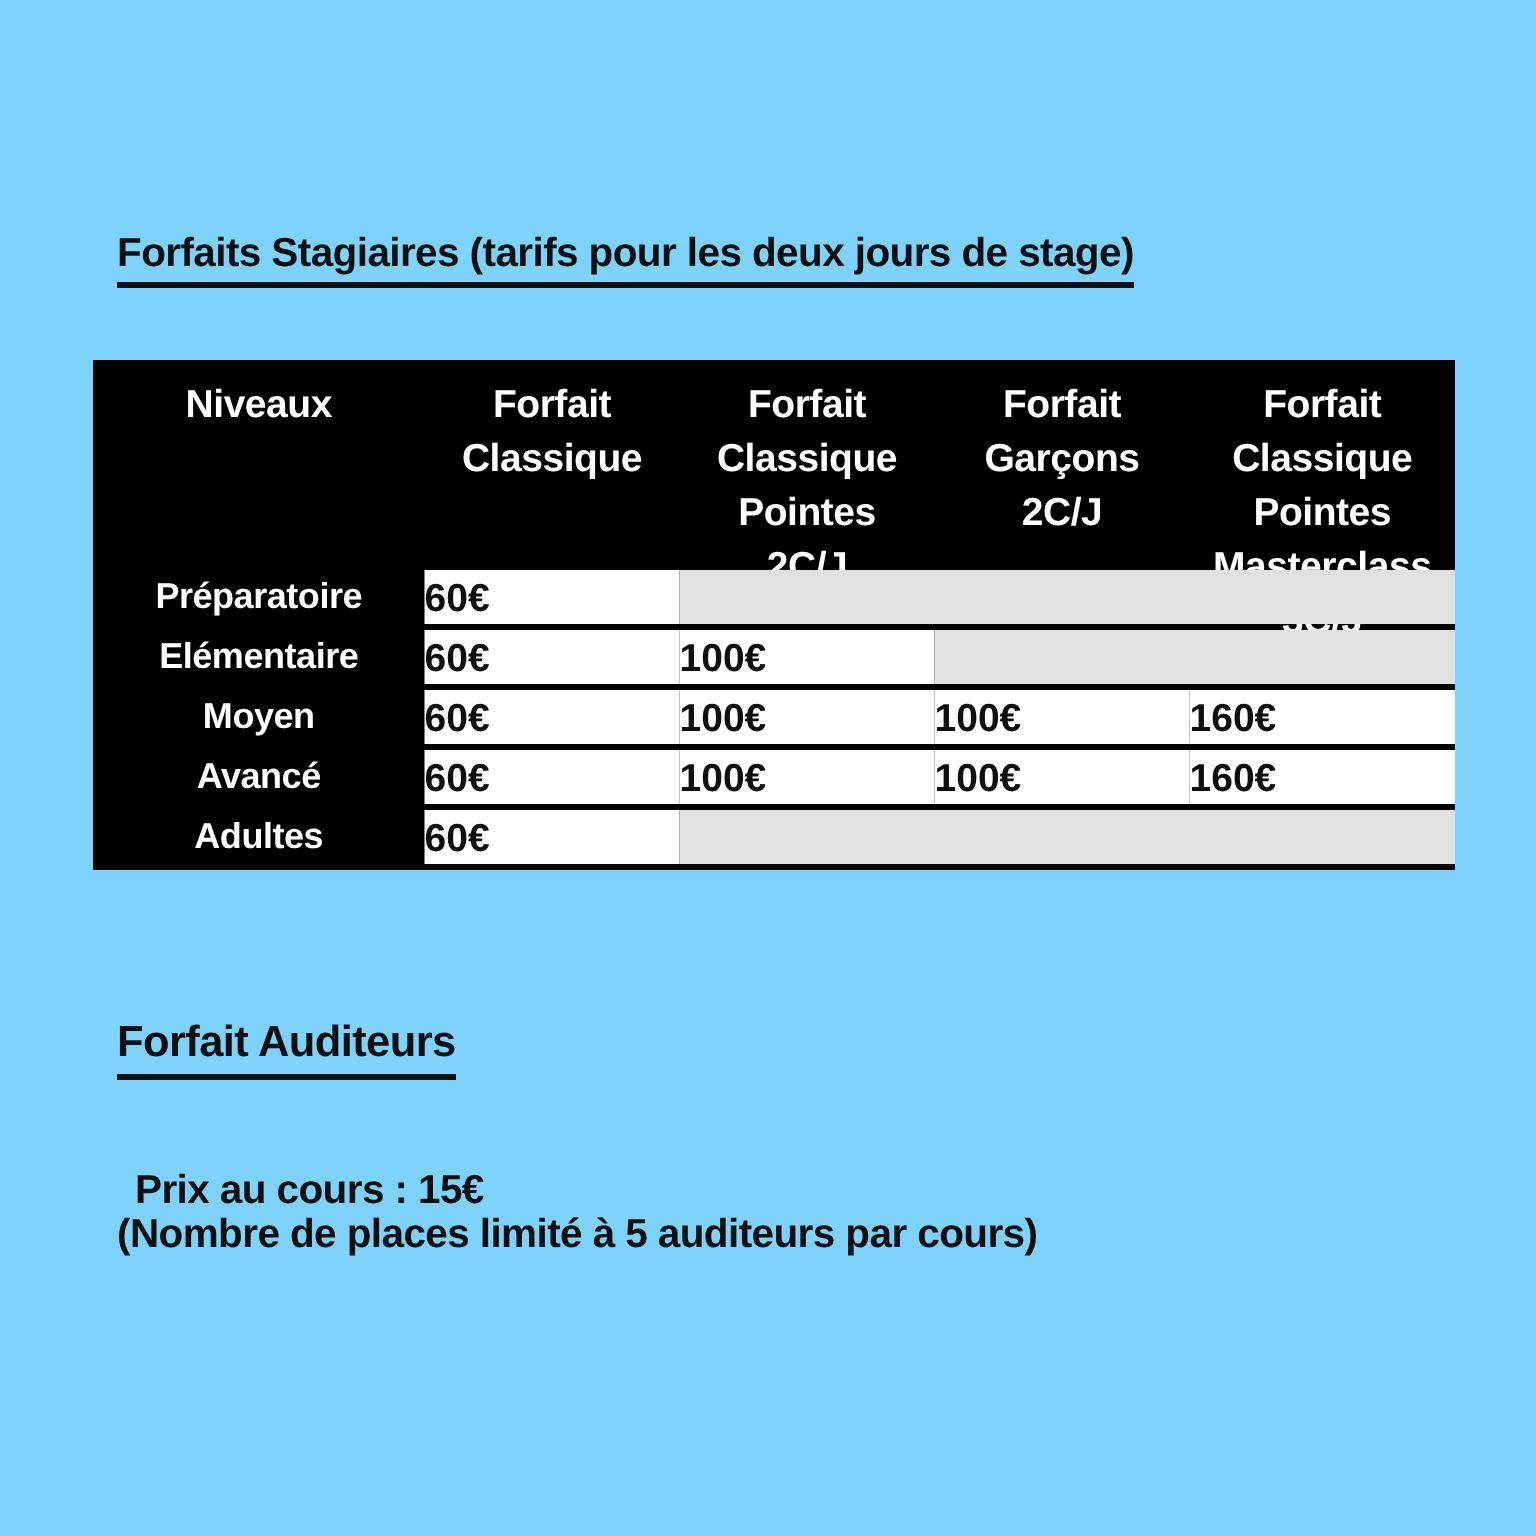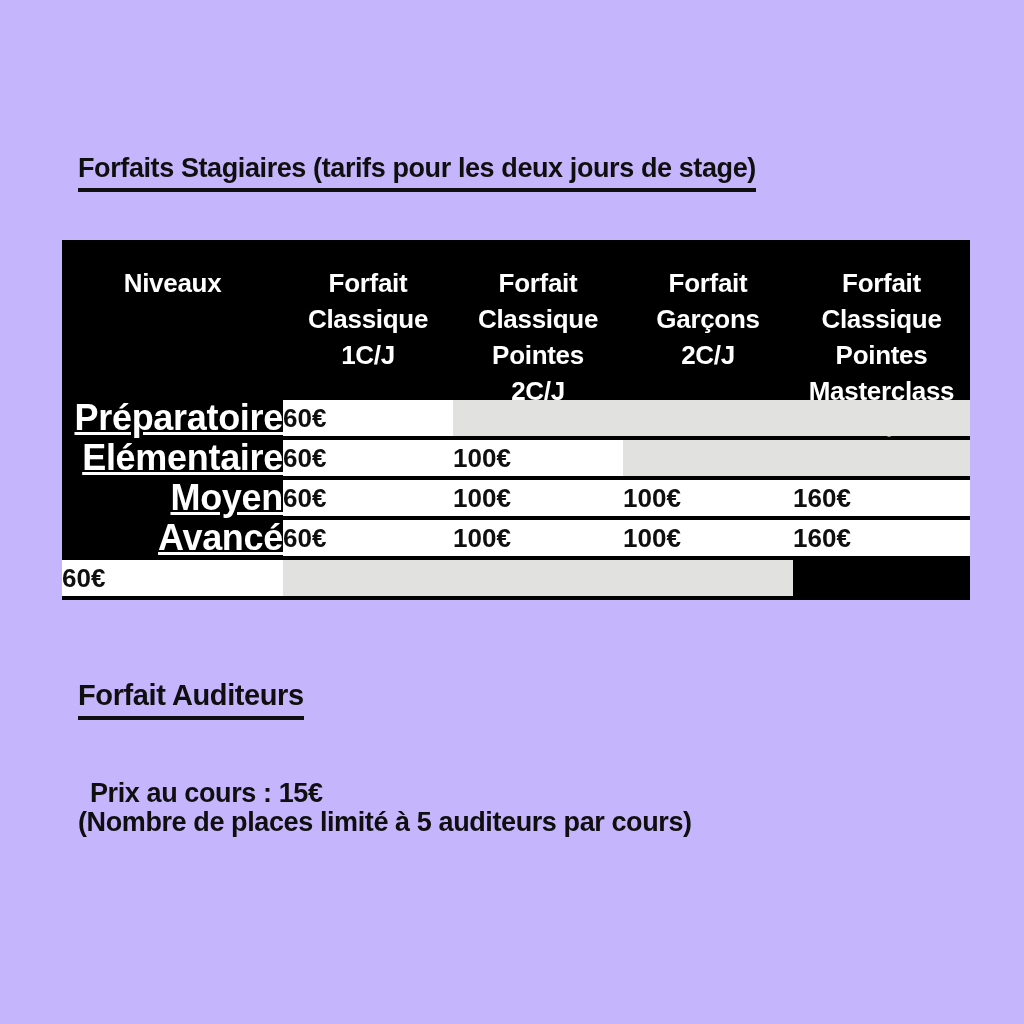--- a/index.html
+++ b/index.html
@@ -4,21 +4,21 @@
 <style>
   html, body {
     margin: 0;
     padding: 0;
     background: #ffffff;
   }
   .page {
     position: relative;
     width: 1024px;
     height: 1024px;
-    background: #c4b5fd;
+    background: #7dd3fc;
     font-family: "Liberation Sans", "DejaVu Sans", sans-serif;
     font-weight: bold;
     color: #0f0f0f;
     overflow: hidden;
   }
 
   
   .title {
     position: absolute;
     left: 78px;
@@ -66,23 +66,23 @@
   .pricing-table {
     position: absolute;
     left: 62px;
     top: 240px;
     width: 908px;
     background: #000000;
   }
   .thead {
     display: grid;
     grid-template-columns: 221px 170px 170px 170px 177px;
-    height: 160px;
+    height: 140px;
     box-sizing: border-box;
-    padding-top: 25px;
+    padding-top: 11px;
     background: #000000;
     color: #ffffff;
   }
   .th {
     text-align: center;
     font-size: 26px;
     line-height: 36px;
     letter-spacing: -0.3px;
   }
   .tbody {
@@ -91,25 +91,24 @@
     padding-bottom: 4px;
     background: #000000;
   }
   .tr {
     display: grid;
     grid-template-columns: 221px 170px 170px 170px 177px;
     height: 36px;
   }
   .rowlabel {
     color: #ffffff;
-    text-align: right;
-    font-size: 36px;
+    text-align: center;
+    font-size: 24px;
     line-height: 36px;
     letter-spacing: -0.3px;
-    text-decoration: underline;
   }
   .cell {
     background: #ffffff;
     color: #0f0f0f;
     text-align: left;
     font-size: 26px;
     line-height: 36px;
   }
   .cell.empty {
     background: #e1e1df;
@@ -126,21 +125,20 @@
 
   <div class="pricing-table">
 
     <div class="thead">
       <div class="th">
         <div>Niveaux</div>
       </div>
       <div class="th">
         <div>Forfait</div>
         <div>Classique</div>
-        <div>1C/J</div>
       </div>
       <div class="th">
         <div>Forfait</div>
         <div>Classique</div>
         <div>Pointes</div>
         <div>2C/J</div>
       </div>
       <div class="th">
         <div>Forfait</div>
         <div>Garçons</div>
@@ -180,20 +178,21 @@
 
       <div class="tr">
         <div class="rowlabel">Avancé</div>
         <div class="cell">60€</div>
         <div class="cell">100€</div>
         <div class="cell">100€</div>
         <div class="cell">160€</div>
       </div>
 
       <div class="tr">
+        <div class="rowlabel">Adultes</div>
         <div class="cell">60€</div>
         <div class="cell empty span3"></div>
       </div>
 
     </div>
   </div>
 
   <h2 class="subheading">Forfait Auditeurs</h2>
 
   <p class="price-line">Prix au cours : 15€</p>

